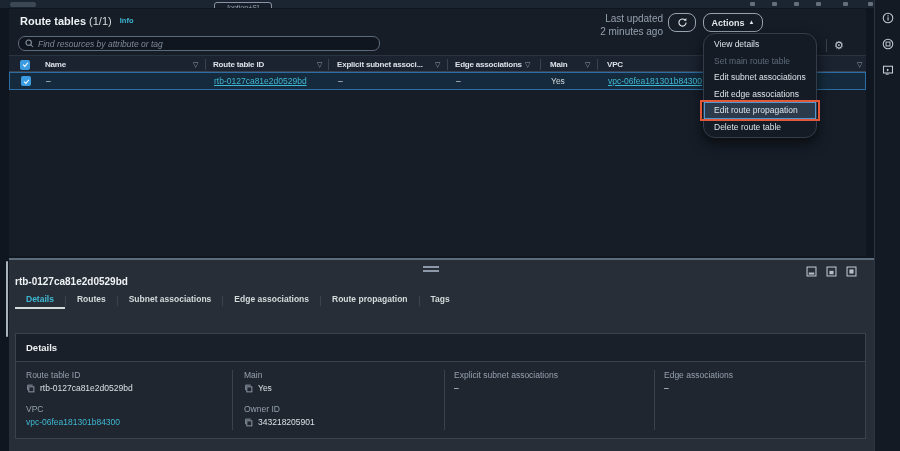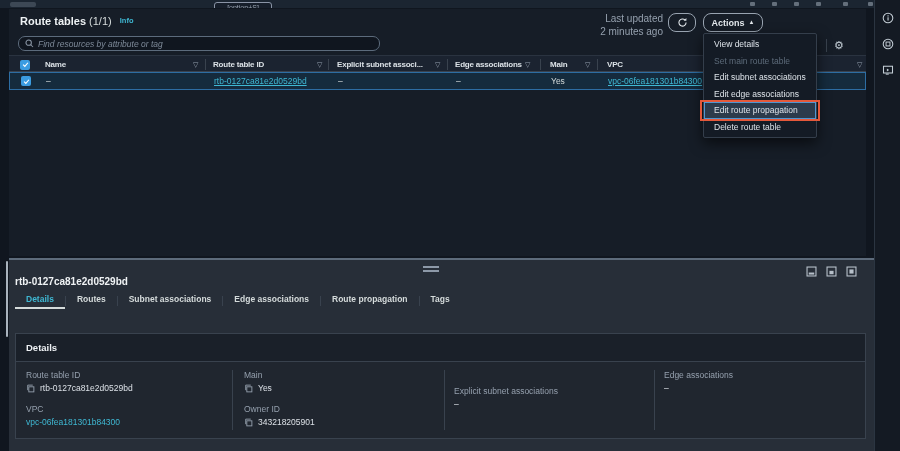--- a/index.html
+++ b/index.html
@@ -53,21 +53,21 @@
   .trow { position:absolute; left:0; top:63px; width:857px; height:18px; background:#152b3d; border:1px solid #2d6da3; }
   .td { position:absolute; top:0; height:16px; line-height:16px; font-size:8.5px; color:#d5dbdb; white-space:nowrap; }
   .link { color:#3fb8d3; cursor:pointer; }
   .link.u { text-decoration:underline; }
   .checkbox { position:absolute; left:11px; top:3px; width:10px; height:10px; border-radius:2px; background:#3b9ce1;
     display:flex; align-items:center; justify-content:center; cursor:pointer; }
   .thead .checkbox { top:3.5px; }
 
   
   .menu { position:absolute; left:703px; top:33px; width:114px; background:#141b25; border:1px solid #343e4b;
-    border-radius:2px; padding:2px 0; box-shadow:0 5px 14px rgba(0,0,0,.6); z-index:30; }
+    border-radius:12px; padding:2px 0; box-shadow:0 5px 14px rgba(0,0,0,.6); z-index:30; }
   .menu-item { position:relative; height:16.5px; line-height:16.5px; padding:0 10px; font-size:8.5px; color:#dde3e9;
     white-space:nowrap; cursor:pointer; }
   .menu-item.disabled { color:#5d6b7a; cursor:default; }
   .menu-item.hl { background:#2c3b4c; box-shadow:inset 0 0 0 1px #4f96d2; }
   .annotation { position:absolute; left:-4px; right:-4px; top:-2.5px; bottom:-2.5px; border:2px solid #e4583a; pointer-events:none; }
 
   
   .split { position:absolute; left:9px; top:258px; width:865px; height:193px; background:#272e38; border-top:2px solid #5d6b7b; }
   .scroll-line { position:absolute; left:6px; top:261px; width:2px; height:76px; background:#a9b3bd; border-radius:1px; }
   .drag { position:absolute; left:414px; top:6px; width:16px; height:6px; border-top:2px solid #8d99a8; border-bottom:2px solid #8d99a8; cursor:row-resize; }
@@ -315,21 +315,21 @@
             <span class="copy-ico">
               <svg width="9" height="9" viewBox="0 0 16 16">
                   <rect x="5" y="5" width="9" height="9" fill="none" stroke="#95a0ae" stroke-width="1.6"></rect>
                   <path d="M3 11V2h9" fill="none" stroke="#95a0ae" stroke-width="1.6"></path>
                 </svg>
             </span>
             <span>343218205901</span>
           </div>
         </div>
 
-        <div class="field" style="left:438px; top:24px">
+        <div class="field" style="left:438px; top:8px">
           <div class="f-label">Explicit subnet associations</div>
           <div class="f-value">
               <span>–</span>
             </div>
         </div>
 
         <div class="field" style="left:648px; top:8px">
           <div class="f-label">Edge associations</div>
           <div class="f-value">
               <span>–</span>

